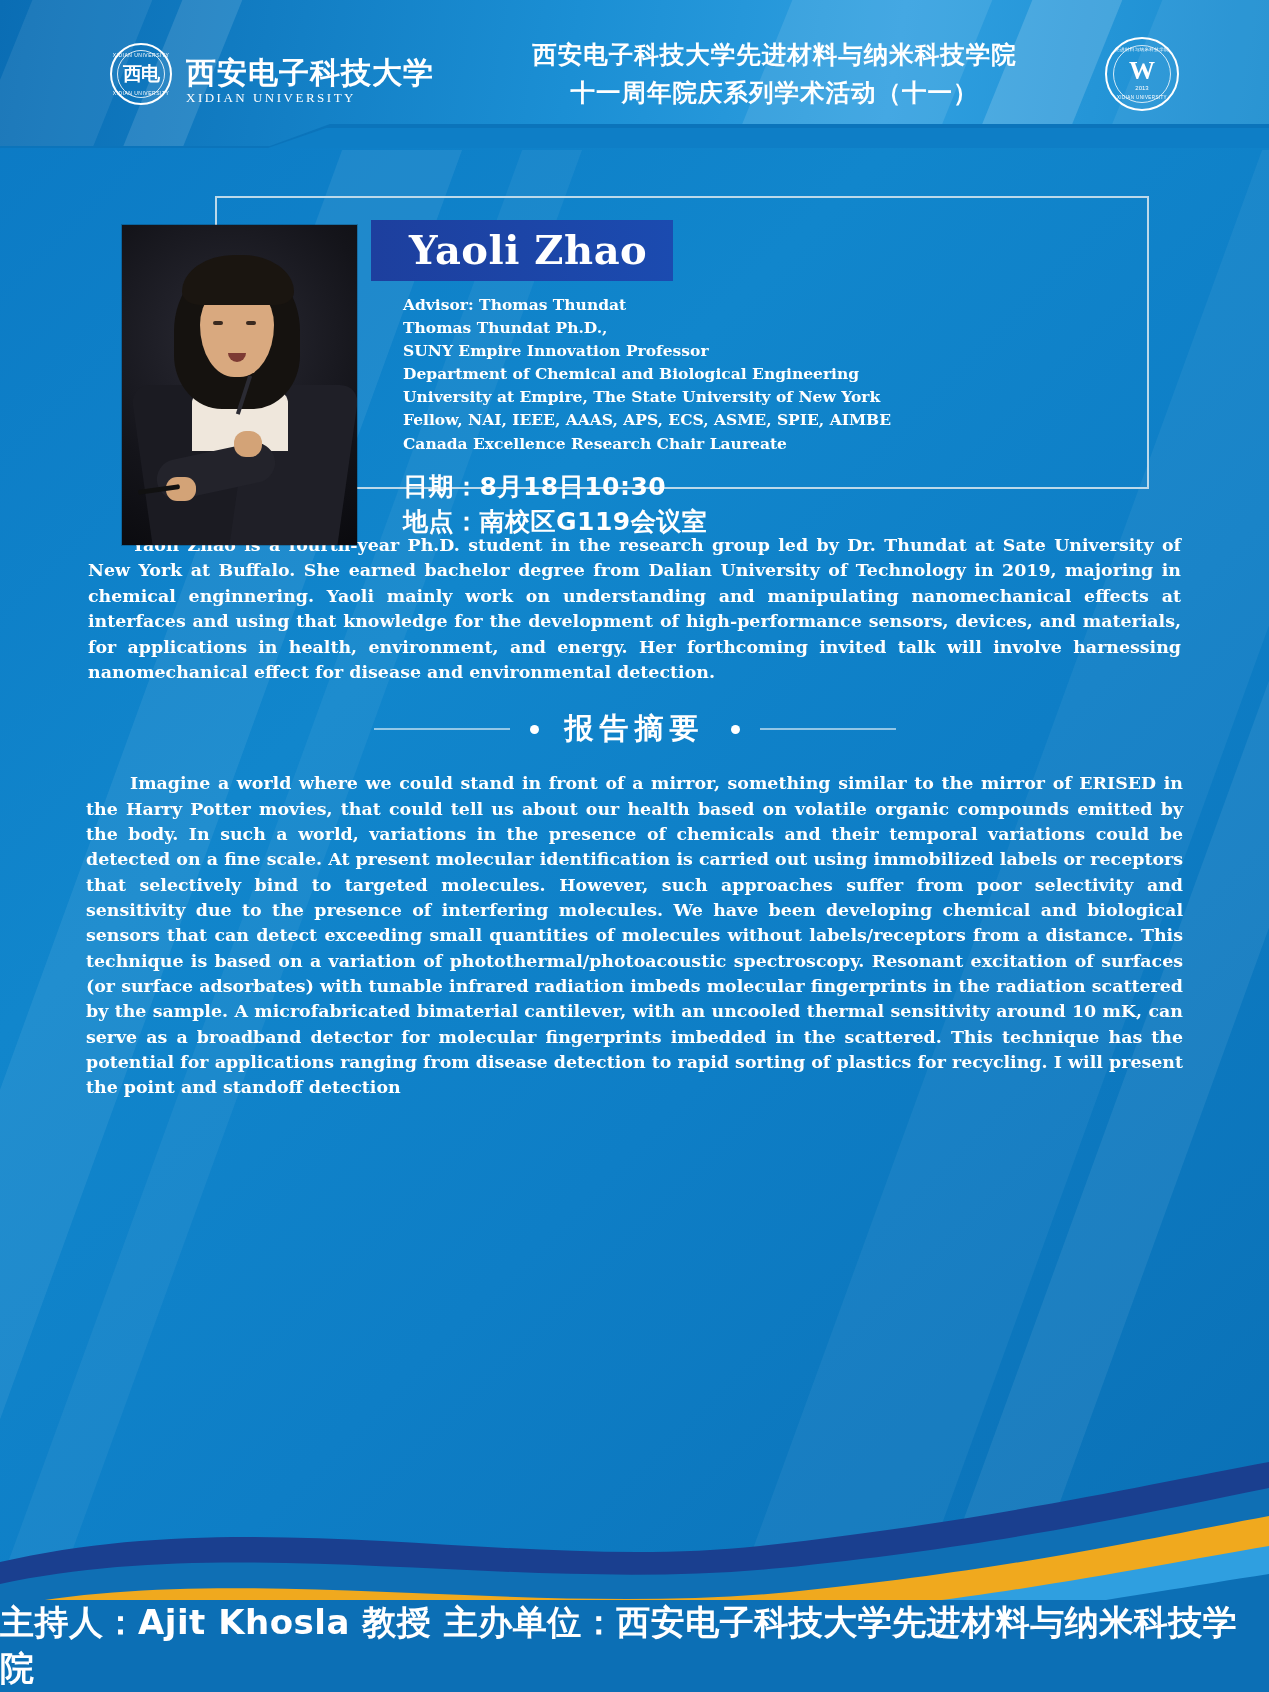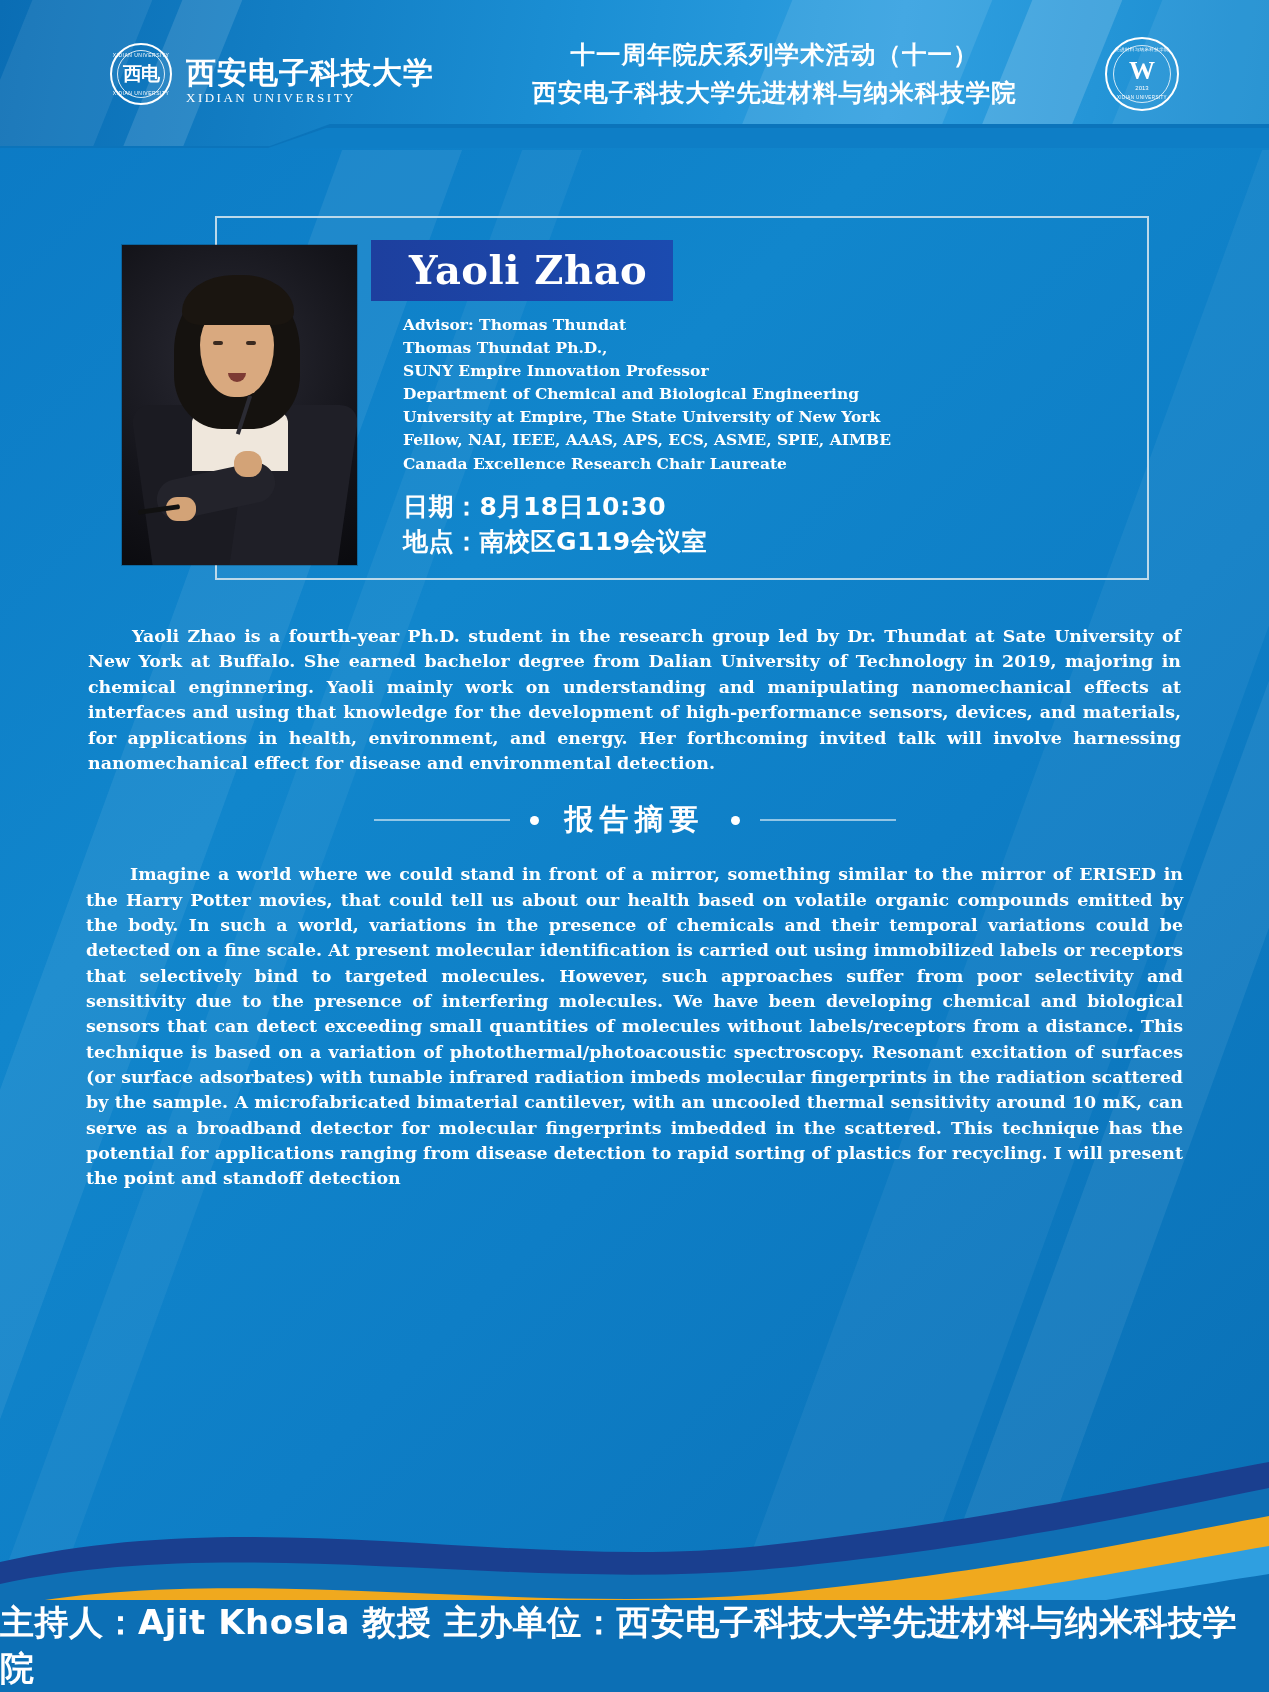--- a/index.html
+++ b/index.html
@@ -143,23 +143,23 @@
     font-family: "DejaVu Serif", serif;
     font-weight: bold;
     font-size: 45px;
     letter-spacing: 0.5px;
     margin-top: 70px;
   }
 
   
   .speaker-frame {
     position: relative;
-    margin: 68px 120px 0 215px;
+    margin: 48px 120px 0 215px;
     border: 2px solid #bcd9ea;
-    height: 364px;
+    height: 293px;
   }
   .photo {
     position: absolute;
     left: -95px; top: 27px;
     width: 235px; height: 320px;
     background: #0d0d12;
     overflow: hidden;
     box-shadow: 0 0 0 1px rgba(0,0,0,0.2);
   }
   
@@ -321,22 +321,22 @@
           <div class="seal-mark">西电</div>
           <div class="seal-bot">XIDIAN UNIVERSITY</div>
         </div>
         <div class="xd-names">
           <div class="xd-cn">西安电子科技大学</div>
           <div class="xd-en">XIDIAN UNIVERSITY</div>
         </div>
       </div>
 
       <div class="hdr-title">
+        <div>西安电子科技大学先进材料与纳米科技学院</div>
         <div>十一周年院庆系列学术活动（十一）</div>
-        <div>西安电子科技大学先进材料与纳米科技学院</div>
       </div>
 
       <div class="school-seal">
         <div class="ss-top">先进材料与纳米科技学院</div>
         <div class="ss-w">W</div>
         <div class="ss-year">2013</div>
         <div class="ss-bot">XIDIAN UNIVERSITY</div>
       </div>
     </div>
 

